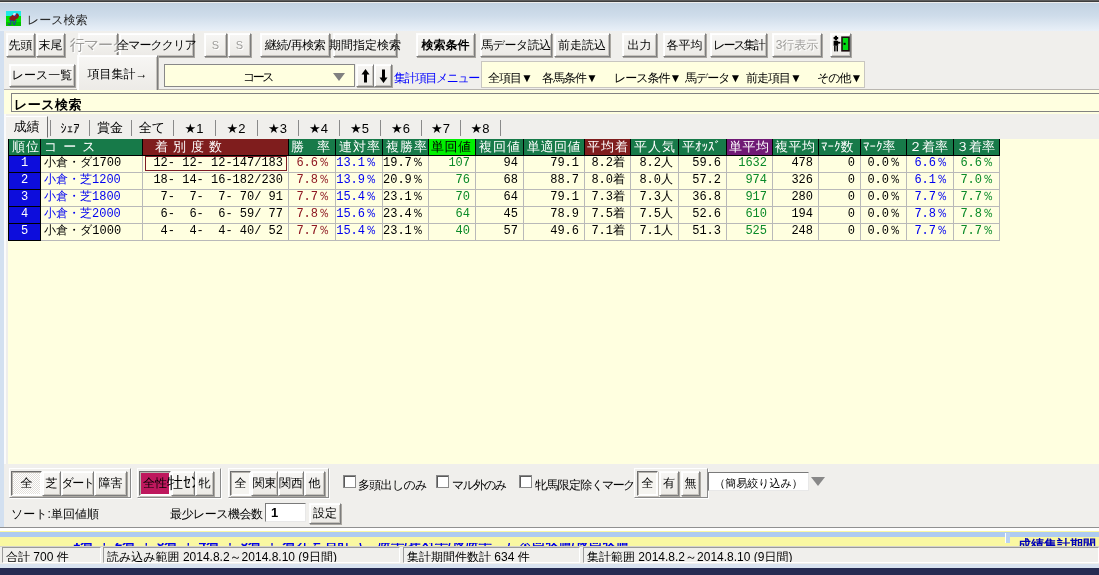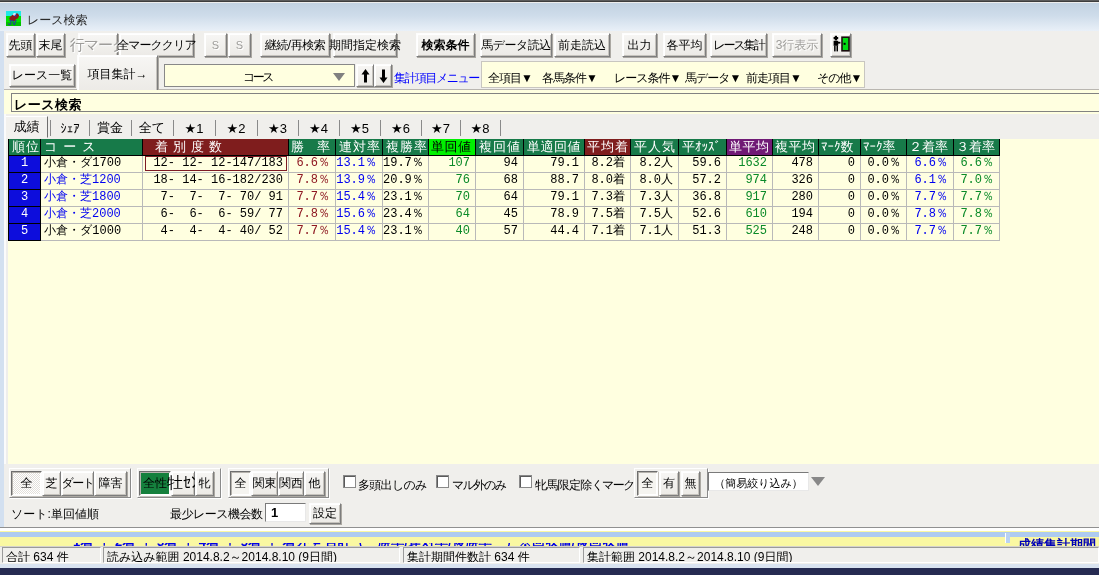--- a/index.html
+++ b/index.html
@@ -248,42 +248,42 @@
 </div>
 <div class="hr" style="left:8px;top:224px;height:17px">
 <div class="dcell rk">5</div>
 <div class="dcell co">小倉・ダ1000</div>
 <div class="dcell" style="width:146px"> 4-  4-  4- 40/ 52</div>
 <div class="dcell cred" style="width:47px">7.7％</div>
 <div class="dcell cblu" style="width:47px">15.4％</div>
 <div class="dcell" style="width:46px">23.1％</div>
 <div class="dcell cgrn" style="width:47px">40</div>
 <div class="dcell" style="width:48px">57</div>
-<div class="dcell" style="width:61px">44.4</div>
+<div class="dcell" style="width:61px">49.6</div>
 <div class="dcell" style="width:46px">7.1着</div>
 <div class="dcell" style="width:48px">7.1人</div>
 <div class="dcell" style="width:48px">51.3</div>
 <div class="dcell cgrn" style="width:46px">525</div>
 <div class="dcell" style="width:46px">248</div>
 <div class="dcell" style="width:42px">0</div>
 <div class="dcell" style="width:46px">0.0％</div>
 <div class="dcell cblu" style="width:47px">7.7％</div>
 <div class="dcell cgrn" style="width:46px">7.7％</div>
 </div>
 </div>
 
 <div class="abs" style="left:4px;top:464px;width:1095px;height:66px;background:#F0EFEC"></div>
 <div id="panel">
 <div class="gbox" style="left:9px;top:468px;width:122px;height:30px"></div>
 <div class="b3d prs" style="left:11px;top:471px;width:31px;height:25px">全</div>
 <div class="b3d" style="left:42px;top:471px;width:19px;height:25px">芝</div>
 <div class="b3d" style="left:61px;top:471px;width:33px;height:25px;letter-spacing:-1.5px">ダート</div>
 <div class="b3d" style="left:94px;top:471px;width:33px;height:25px">障害</div>
 <div class="gbox" style="left:137px;top:468px;width:84px;height:30px"></div>
-<div class="b3d prs" style="left:139px;top:471px;width:32px;height:25px;background-image:none;background:#15803d">全性</div>
+<div class="b3d prs" style="left:139px;top:471px;width:32px;height:25px;background-image:none;background:#be185d">全性</div>
 <div class="b3d" style="left:171px;top:471px;width:24px;height:25px;font-size:16px">牡ｾﾝ</div>
 <div class="b3d" style="left:195px;top:471px;width:19px;height:25px">牝</div>
 <div class="gbox" style="left:228px;top:468px;width:101px;height:30px"></div>
 <div class="b3d prs" style="left:230px;top:471px;width:21px;height:25px;background-image:none;background:#F5F4F0">全</div>
 <div class="b3d" style="left:251px;top:471px;width:27px;height:25px">関東</div>
 <div class="b3d" style="left:278px;top:471px;width:26px;height:25px">関西</div>
 <div class="b3d" style="left:304px;top:471px;width:21px;height:25px">他</div>
 <div class="cb" style="left:343px;top:475px"></div>
 <div class="lbl" style="left:358px;top:477px;letter-spacing:-0.7px">多頭出しのみ</div>
 <div class="cb" style="left:436px;top:475px"></div>
@@ -309,18 +309,18 @@
 <div class="abs" style="left:0;top:531px;width:1099px;height:15px;background:#FAF8A2;overflow:hidden">
   <span class="abs" id="striptext" style="left:73px;top:4px;font-size:13px;line-height:13px;font-weight:bold;color:#0000E8;white-space:nowrap;letter-spacing:0.3px">1着 ＋ 2着 ＋ 3着 ＋ 4着 ＋ 5着 ＋ 着外 ≠ 合計（　勝率/連対率/複勝率　）※回収値/複回収値</span>
   <span class="abs" style="left:0;top:0;width:1099px;height:12px;background:#FAF8A2"></span>
   <span class="abs" style="left:0;top:1px;width:1099px;height:5px;background:#AECBF0"></span>
   <span class="abs" style="left:1005px;top:2px;width:4px;height:10px;background:#B9D2F2;border-left:1px solid #FFF"></span>
   <span class="abs" style="left:1018px;top:5px;font-size:13px;font-weight:bold;color:#0000B8;white-space:nowrap">成績集計期間</span>
 </div>
 
 <div class="abs" style="left:0;top:546px;width:1099px;height:18px;background:#F0EFEC;border-top:1px solid #D5D2CC;box-sizing:border-box"></div>
 <div class="abs" style="left:0;top:564px;width:1099px;height:4px;background:#D9E3F0"></div>
-<div class="sunkbox" style="left:2px;top:547px;width:99px;height:16px;padding:1px 0 0 3px">合計 634 件</div>
+<div class="sunkbox" style="left:2px;top:547px;width:99px;height:16px;padding:1px 0 0 3px">合計 700 件</div>
 <div class="sunkbox" style="left:103px;top:547px;width:297px;height:16px;padding:1px 0 0 3px">読み込み範囲 2014.8.2～2014.8.10 (9日間)</div>
 <div class="sunkbox" style="left:403px;top:547px;width:177px;height:16px;padding:1px 0 12px 3px">集計期間件数計 634 件</div>
 <div class="sunkbox" style="left:583px;top:547px;width:516px;height:16px;padding:1px 0 0 3px">集計範囲 2014.8.2～2014.8.10 (9日間)</div>
 
 <div class="abs" style="left:0;top:568px;width:1099px;height:7px;background:#262B52"></div>
 
 </body></html>

